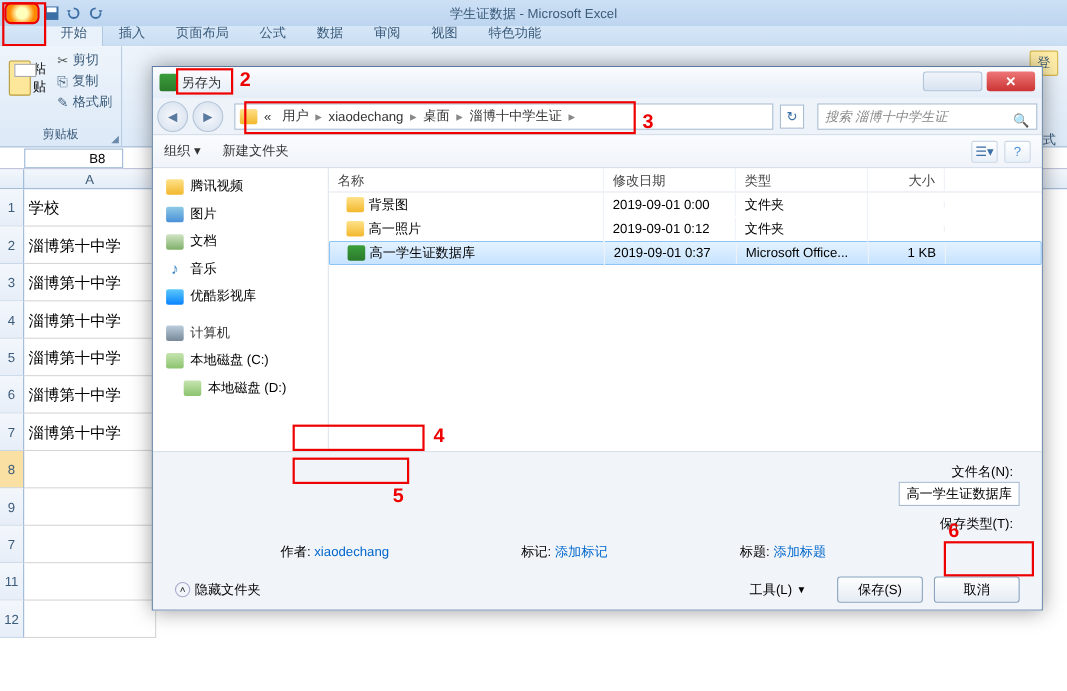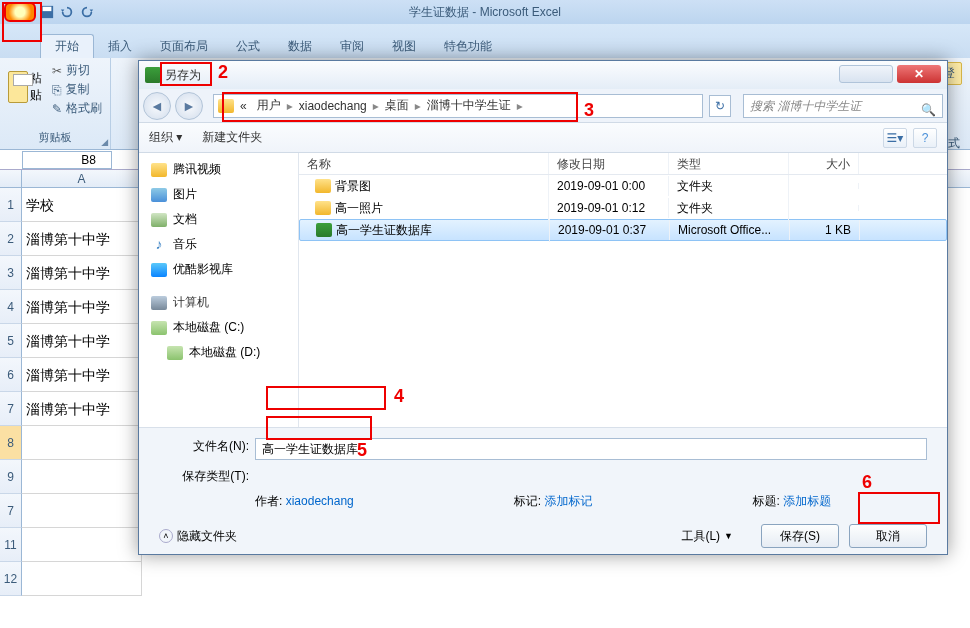--- a/index.html
+++ b/index.html
@@ -6,21 +6,21 @@
 body { background: #fff; width: 970px; height: 628px; position: relative; overflow: hidden; font-size: 12px; }
 
 
 .excel-titlebar { background: linear-gradient(#cde0f5, #bcd5ef); height: 24px; display: flex; align-items: center; padding-left: 4px; position: relative; }
 .office-btn { width: 32px; height: 20px; border: 2px solid #e00; border-radius: 6px; background: radial-gradient(circle, #ffb 30%, #f80 70%); margin-right: 4px; }
 .qat-icons { display: flex; gap: 6px; }
 .qat-icon { width: 14px; height: 14px; }
 .title-center { position: absolute; left: 50%; transform: translateX(-50%); color: #3b5b7a; font-size: 12px; white-space: nowrap; }
 
 
-.ribbon-tabs { background: linear-gradient(#d6e7f8, #c9ddf2); height: 34px; display: flex; align-items: flex-end; padding-left: 40px; font-size: 12px; }
+.ribbon-tabs { background: linear-gradient(#d6e7f8, #c9ddf2); height: 18px; display: flex; align-items: flex-end; padding-left: 40px; font-size: 12px; }
 .ribbon-tab { padding: 3px 14px; color: #3b5b7a; cursor: pointer; }
 .ribbon-tab.active { background: #e9f1fb; border-radius: 3px 3px 0 0; border: 1px solid #9bb7d5; border-bottom: none; }
 
 
 .ribbon { background: linear-gradient(#eef4fb, #dce9f7); height: 92px; border-bottom: 1px solid #9bb7d5; display: flex; position: relative; }
 .ribbon-group { border-right: 1px solid #b8cee5; padding: 4px 8px; display: flex; flex-direction: column; align-items: center; position: relative; }
 .paste-btn { width: 38px; height: 50px; display: flex; flex-direction: row; align-items: center; gap: 2px; }
 .paste-icon { width: 28px; height: 32px; background: #fce79a; border: 1px solid #b89b3a; border-radius: 2px; position: relative; }
 .paste-icon::before { content:""; position:absolute; top:2px; left:4px; width:18px; height:10px; background:#fff; border:1px solid #aaa; }
 .clip-actions { display: flex; flex-direction: column; gap: 2px; margin-left: 6px; font-size: 12px; color: #3b5b7a; }
@@ -95,26 +95,26 @@
 .fl-date { width: 120px; }
 .fl-type { width: 120px; }
 .fl-size { width: 70px; text-align: right; }
 .fl-row { display: flex; height: 22px; align-items: center; }
 .fl-row.selected { background: linear-gradient(#e3f2ff,#c7e3ff); border: 1px solid #8ec3f5; border-radius: 2px; }
 .fl-icon { width: 16px; height: 14px; margin: 0 4px 0 8px; border-radius: 2px; }
 .fl-icon.folder { background: linear-gradient(#ffe28a,#f2b72c); }
 .fl-icon.xls { background: linear-gradient(#3b9f3b,#2b7a2b); }
 
 .dlg-bottom { padding: 10px 20px 6px 20px; background: #f1f5fa; border-top: 1px solid #d8e0ea; font-size: 12px; }
-.form-row { display: flex; align-items: flex-start; margin-bottom: 8px; }
+.form-row { display: flex; align-items: flex-end; margin-bottom: 8px; flex-direction: column; }
 .form-label { width: 90px; text-align: right; margin-right: 6px; }
 .form-input { flex: 1; height: 22px; background: #fff; border: 1px solid #a8bdd4; padding: 0 6px; font-size: 12px; line-height: 20px; }
 .form-select { flex: 1; height: 22px; background: linear-gradient(#fff,#ebf1f8); border: 1px solid #a8bdd4; padding: 0 6px; font-size: 12px; line-height: 20px; position: relative; }
 .form-select::after { content: "▾"; position: absolute; right: 8px; top: 3px; color: #333; font-size: 11px; }
-.meta-row { display: flex; gap: 40px; margin-left: 96px; font-size: 12px; margin-top:4px; }
+.meta-row { display: flex; margin-left: 96px; font-size: 12px; margin-top:4px; }
 .meta-link { color: #0066cc; cursor: pointer; }
 .dlg-buttons { display: flex; align-items: center; margin-top: 14px; }
 .hide-folders { display: flex; align-items: center; gap: 4px; cursor: pointer; }
 .hide-folders .chev { width:14px; height:14px; border:1px solid #aac; border-radius:50%; display:flex; align-items:center; justify-content:center; font-size:9px; }
 .dlg-buttons .spacer { flex: 1; }
 .tools-btn { margin-right: 18px; display:flex; align-items:center; gap:4px; cursor:pointer; }
 .main-btn { min-width: 78px; height: 24px; background: linear-gradient(#fdfefe,#e6ecf4); border: 1px solid #8aa4bf; border-radius: 3px; margin-left: 10px; font-size: 12px; cursor: pointer; }
 .main-btn.primary { }
 
 </style>

